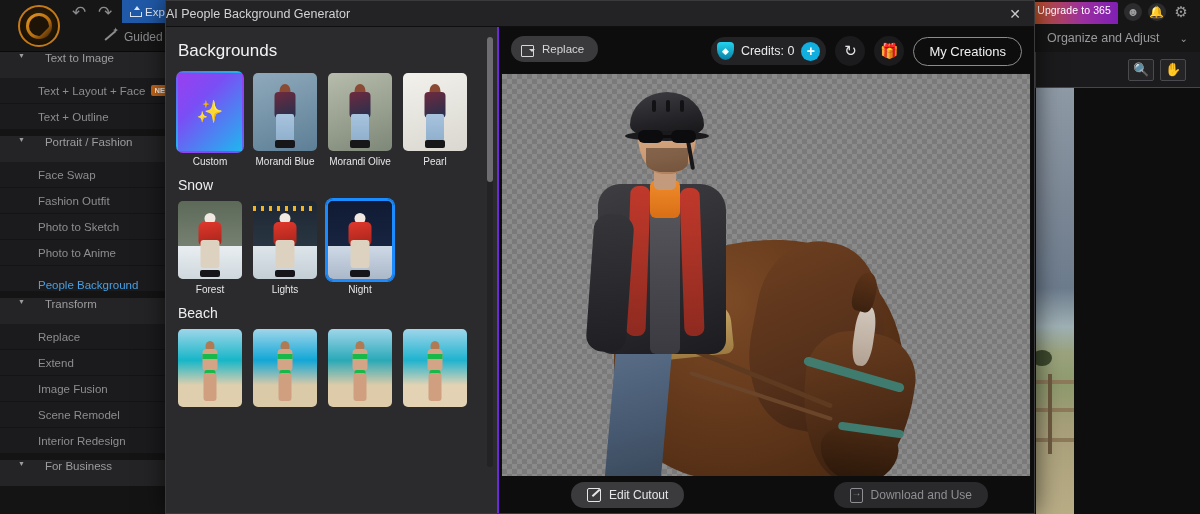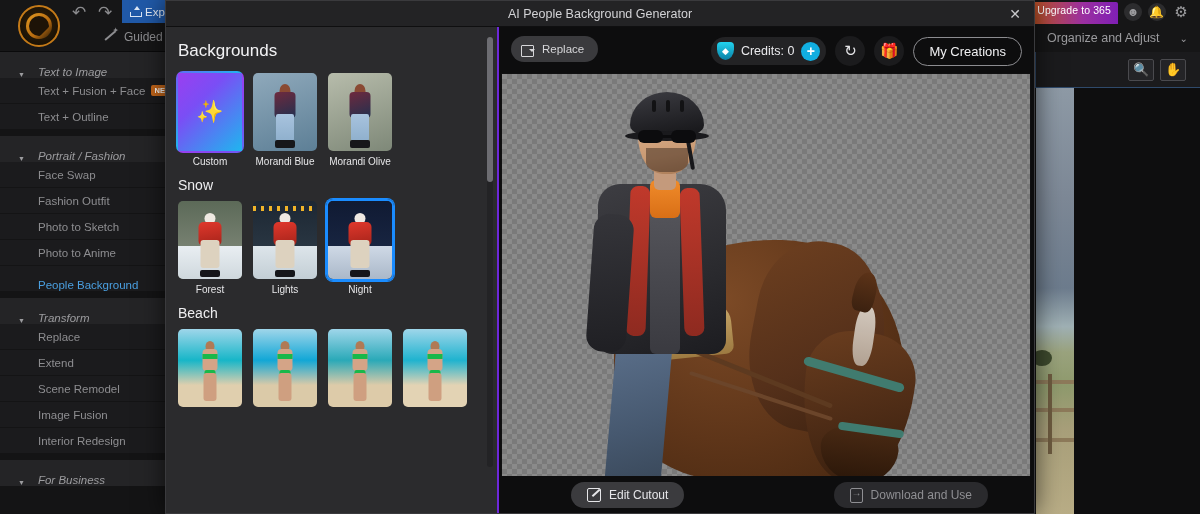--- a/index.html
+++ b/index.html
@@ -89,22 +89,22 @@
     background:#242427; color:#c9c9cc; font-size:13px;
     display:flex; align-items:center; justify-content:center;
   }
 
   
   .leftnav{
     position:absolute; left:0; top:52px; width:167px; height:462px;
     background:#141415; border-right:1px solid #2a4264;
   }
   .nav-group-head{
-    height:26px; display:flex; align-items:flex-end; gap:13px; padding-left:18px;
-    background:#242426; color:#9c9c9f; font-size:11.5px;font-style:italic;
+    height:26px; display:flex; align-items:flex-start; gap:20px; padding-left:18px;
+    background:#242426; color:#9c9c9f; font-size:11.5px;
   }
   .nav-group-head .tri{ font-size:7px; color:#9c9c9f; }
   .nav-item{
     height:26px; display:flex; align-items:center; gap:6px; padding-left:38px;
     background:#1b1b1d; border-bottom:1px solid #141415;
     color:#8d8d90; font-size:11.5px; white-space:nowrap;
   }
   .nav-item.active{ color:#4a9fe0;align-items:flex-end; }
   .badge-new{
     background:#c4661a; color:#fff; font-size:7.5px; font-weight:bold;
@@ -128,21 +128,21 @@
   .right-fill{ position:absolute; left:1074px; top:88px; width:126px; height:426px; background:#0e0e0f; }
 
   
   .modal{
     position:absolute; left:165px; top:0; width:870px; height:514px;
     background:#202022; border:1px solid #3a3a3d;
     box-shadow:0 0 24px rgba(0,0,0,.65);
   }
   .modal-title{
     height:26px; background:#232325; border-bottom:1px solid #0f0f10;
-    display:flex; align-items:center; justify-content:center; position:relative;
+    display:flex; align-items:center; position:relative;
     color:#d3d3d6; font-size:12.5px;
   }
   .modal-close{
     position:absolute; right:8px; top:0; height:26px; width:22px;
     display:flex; align-items:center; justify-content:center;
     color:#c9c9cc; font-size:14px;
   }
 
   .modal-body{ position:absolute; left:0; top:26px; width:868px; height:486px; display:flex; }
 
@@ -418,21 +418,21 @@
     <div class="tool-btn">🔍</div>
     <div class="tool-btn">✋</div>
   </div>
 
   <div class="leftnav" id="leftnav">
       <div class="nav-group-head">
         <span class="tri">▼</span>
         <span>Text to Image</span>
       </div>
       <div class="nav-item">
-        <span>Text + Fusion + Face</span>
+        <span>Text + Layout + Face</span>
         <span class="badge-new">NEW</span>
       </div>
       <div class="nav-item">
         <span>Text + Outline</span>
       </div>
       <div class="nav-spacer"></div>
       <div class="nav-group-head">
         <span class="tri">▼</span>
         <span>Portrait / Fashion</span>
       </div>
@@ -456,24 +456,24 @@
         <span class="tri">▼</span>
         <span>Transform</span>
       </div>
       <div class="nav-item">
         <span>Replace</span>
       </div>
       <div class="nav-item">
         <span>Extend</span>
       </div>
       <div class="nav-item">
+        <span>Image Fusion</span>
+      </div>
+      <div class="nav-item">
         <span>Scene Remodel</span>
-      </div>
-      <div class="nav-item">
-        <span>Image Fusion</span>
       </div>
       <div class="nav-item">
         <span>Interior Redesign</span>
       </div>
       <div class="nav-spacer"></div>
       <div class="nav-group-head">
         <span class="tri">▼</span>
         <span>For Business</span>
       </div>
     </div>
@@ -519,20 +519,31 @@
             <div class="thumb">
               <div class="thumb-img">
                 <div style="position:absolute;inset:0;background:linear-gradient(160deg,#b7bcab,#7e8878)">
                   <div style="position:absolute;left:50%;top:14%;transform:translateX(-50%);width:11px;height:14px;border-radius:50% 50% 45% 45%;background:#8a4a33"></div>
                   <div style="position:absolute;left:50%;top:24%;transform:translateX(-50%);width:21px;height:26px;border-radius:4px;background:linear-gradient(160deg,#6e2a3e,#22304f)"></div>
                   <div style="position:absolute;left:50%;top:52%;transform:translateX(-50%);width:18px;height:27px;border-radius:2px;background:linear-gradient(180deg,#a8c3de,#8fb0cd)"></div>
                   <div style="position:absolute;left:50%;top:86%;transform:translateX(-50%);width:20px;height:8px;background:#17171a;border-radius:2px"></div>
                 </div>
               </div>
               <div class="thumb-label">Morandi Olive</div>
+            </div>
+            <div class="thumb">
+              <div class="thumb-img">
+                <div style="position:absolute;inset:0;background:linear-gradient(160deg,#f2f1ec,#d9d7cf)">
+                  <div style="position:absolute;left:50%;top:14%;transform:translateX(-50%);width:11px;height:14px;border-radius:50% 50% 45% 45%;background:#8a4a33"></div>
+                  <div style="position:absolute;left:50%;top:24%;transform:translateX(-50%);width:21px;height:26px;border-radius:4px;background:linear-gradient(160deg,#6e2a3e,#22304f)"></div>
+                  <div style="position:absolute;left:50%;top:52%;transform:translateX(-50%);width:18px;height:27px;border-radius:2px;background:linear-gradient(180deg,#a8c3de,#8fb0cd)"></div>
+                  <div style="position:absolute;left:50%;top:86%;transform:translateX(-50%);width:20px;height:8px;background:#17171a;border-radius:2px"></div>
+                </div>
+              </div>
+              <div class="thumb-label">Pearl</div>
             </div>
           </div>
           <div class="sec-title">Snow</div>
           <div class="thumb-grid">
             <div class="thumb">
               <div class="thumb-img">
                 <div style="position:absolute;inset:0;background:linear-gradient(180deg,#5c6a58,#8a9183)">
                   <div style="position:absolute;left:0;bottom:0;width:100%;height:42%;background:linear-gradient(180deg,#e9eef2,#cfd8dd)"></div>
                   <div style="position:absolute;left:50%;top:16%;transform:translateX(-50%);width:11px;height:11px;border-radius:50%;background:#efe9e2"></div>
                   <div style="position:absolute;left:50%;top:27%;transform:translateX(-50%);width:23px;height:24px;border-radius:5px;background:linear-gradient(170deg,#e0382c,#a4231a)"></div>

